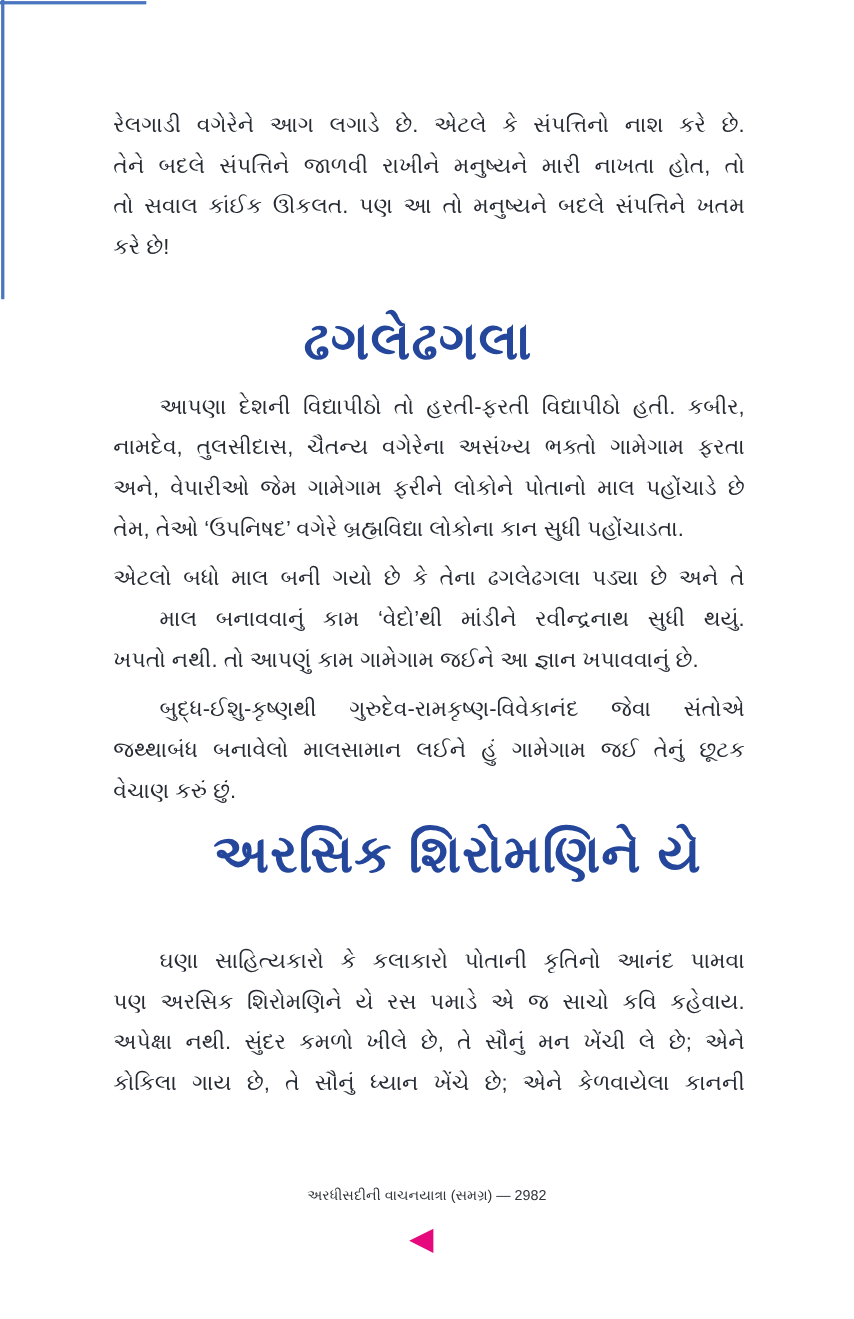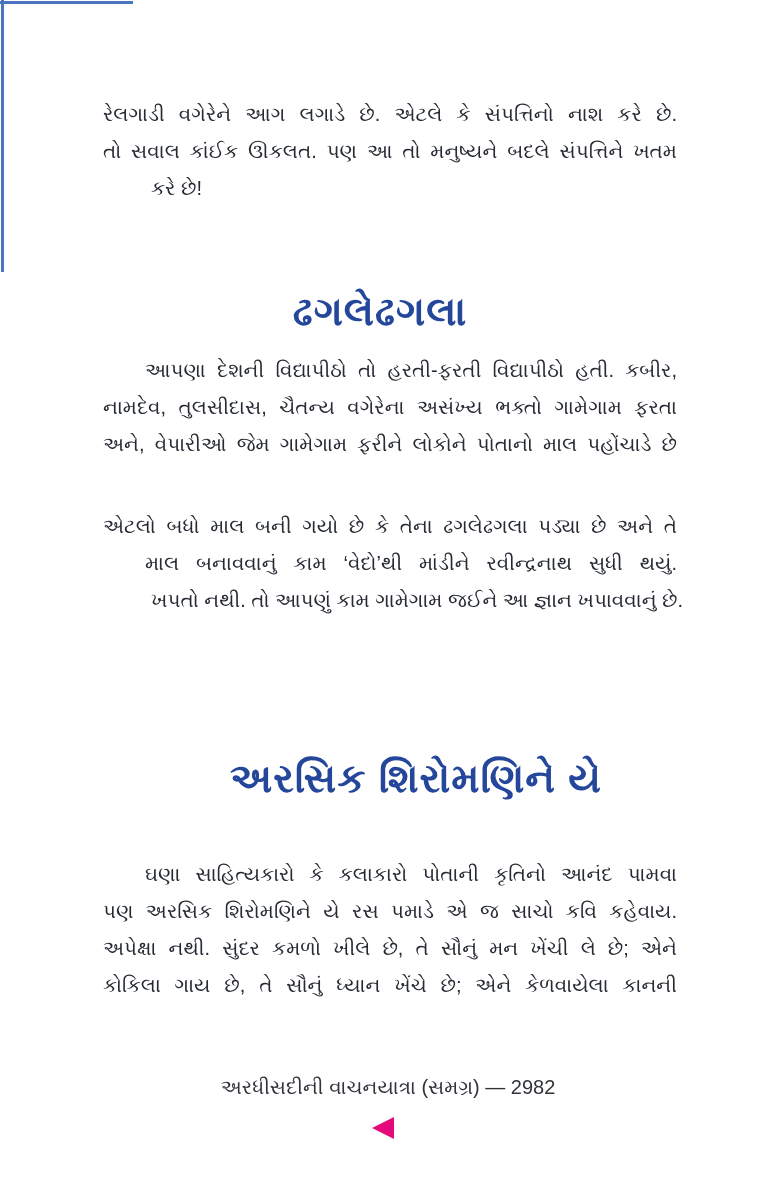--- a/index.html
+++ b/index.html
@@ -22,41 +22,41 @@
   }
   .block {
     position: absolute;
     left: 103px;
     width: 574px;
     color: #262b33;
     font-size: 20px;
     line-height: 37px;
   }
   .ln { text-align: justify; text-align-last: justify; white-space: nowrap; }
-  .ln.last { text-align: left; text-align-last: left; margin-left: 48px; }
+  .ln.last { text-align: left; text-align-last: left; }
   .ln.ind { padding-left: 42px; }
   .heading {
     position: absolute;
     left: 0;
     width: 760px;
     text-align: center;
     color: #24469b;
     font-weight: bold;
-    font-size: 40px;
+    font-size: 48px;
     line-height: 50px;
     letter-spacing: 1px;
   }
   .footer {
     position: absolute;
     left: 0;
     top: 1076px;
     width: 776px;
     text-align: center;
     color: #30343a;
-    font-size: 20px;
+    font-size: 13px;
     line-height: 22px;
   }
   .nav-back {
     position: absolute;
     left: 372px;
     top: 1116px;
     width: 24px;
     height: 24px;
     cursor: pointer;
     background: transparent;
@@ -81,38 +81,45 @@
 </head>
 <body>
 
 <div class="page">
 
   <div class="edge-v"></div>
   <div class="edge-h"></div>
 
   <div class="block" id="t-intro">
     <div class="ln">રેલગાડી વગેરેને આગ લગાડે છે. એટલે કે સંપત્તિનો નાશ કરે છે.</div>
+    <div class="ln">તેને બદલે સંપત્તિને જાળવી રાખીને મનુષ્યને મારી નાખતા હોત, તો</div>
     <div class="ln">તો સવાલ કાંઈક ઊકલત. પણ આ તો મનુષ્યને બદલે સંપત્તિને ખતમ</div>
     <div class="ln last">કરે છે!</div>
   </div>
 
   <div class="heading" id="t-h1">ઢગલેઢગલા</div>
 
   <div class="block" id="t-s1p1">
     <div class="ln ind">આપણા દેશની વિદ્યાપીઠો તો હરતી-ફરતી વિદ્યાપીઠો હતી. કબીર,</div>
     <div class="ln">નામદેવ, તુલસીદાસ, ચૈતન્ય વગેરેના અસંખ્ય ભક્તો ગામેગામ ફરતા</div>
     <div class="ln">અને, વેપારીઓ જેમ ગામેગામ ફરીને લોકોને પોતાનો માલ પહોંચાડે છે</div>
+    <div class="ln last">તેમ, તેઓ ‘ઉપનિષદ’ વગેરે બ્રહ્મવિદ્યા લોકોના કાન સુધી પહોંચાડતા.</div>
   </div>
 
   <div class="block" id="t-s1p2">
     <div class="ln">એટલો બધો માલ બની ગયો છે કે તેના ઢગલેઢગલા પડ્યા છે અને તે</div>
     <div class="ln ind">માલ બનાવવાનું કામ ‘વેદો’થી માંડીને રવીન્દ્રનાથ સુધી થયું.</div>
     <div class="ln last">ખપતો નથી. તો આપણું કામ ગામેગામ જઈને આ જ્ઞાન ખપાવવાનું છે.</div>
   </div>
 
+  <div class="block" id="t-s1p3">
+    <div class="ln ind">બુદ્ધ-ઈશુ-કૃષ્ણથી ગુરુદેવ-રામકૃષ્ણ-વિવેકાનંદ જેવા સંતોએ</div>
+    <div class="ln">જથ્થાબંધ બનાવેલો માલસામાન લઈને હું ગામેગામ જઈ તેનું છૂટક</div>
+    <div class="ln last">વેચાણ કરું છું.</div>
+  </div>
 
   <div class="heading" id="t-h2">અરસિક શિરોમણિને યે</div>
 
   <div class="block" id="t-s2p1">
     <div class="ln ind">ઘણા સાહિત્યકારો કે કલાકારો પોતાની કૃતિનો આનંદ પામવા</div>
     <div class="ln">પણ અરસિક શિરોમણિને યે રસ પમાડે એ જ સાચો કવિ કહેવાય.</div>
     <div class="ln">અપેક્ષા નથી. સુંદર કમળો ખીલે છે, તે સૌનું મન ખેંચી લે છે; એને</div>
     <div class="ln">કોકિલા ગાય છે, તે સૌનું ધ્યાન ખેંચે છે; એને કેળવાયેલા કાનની</div>
   </div>
 

